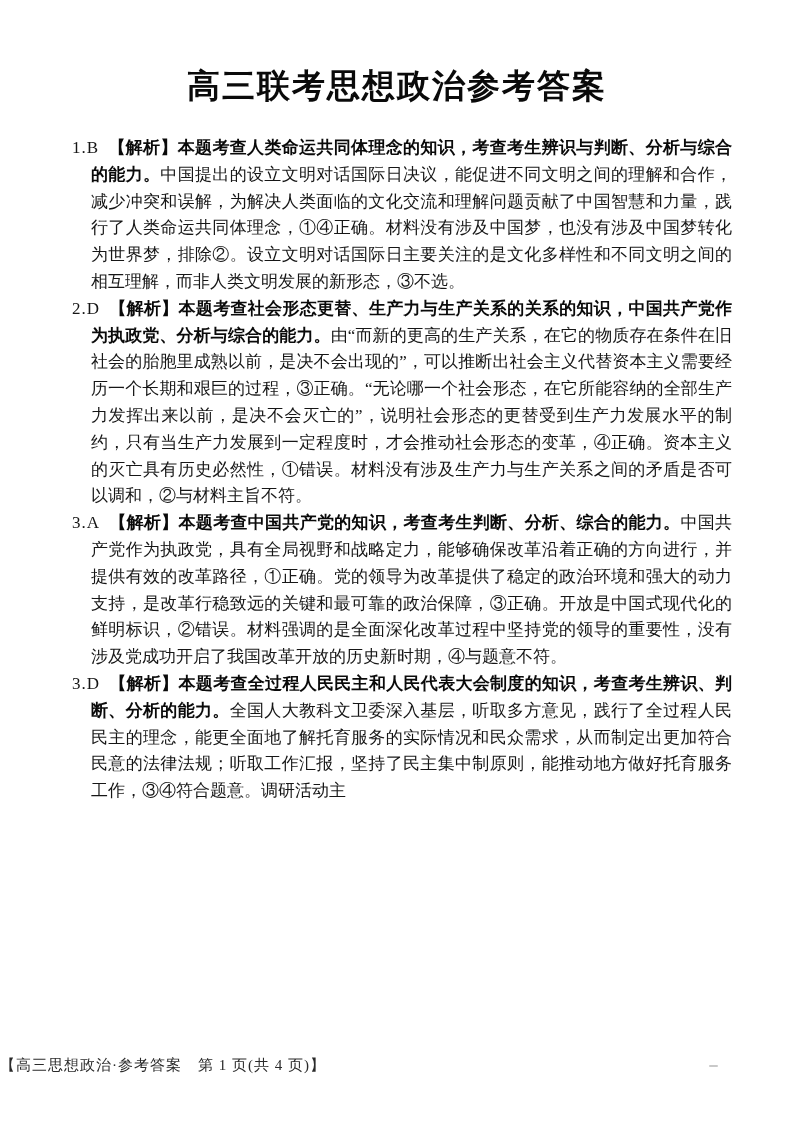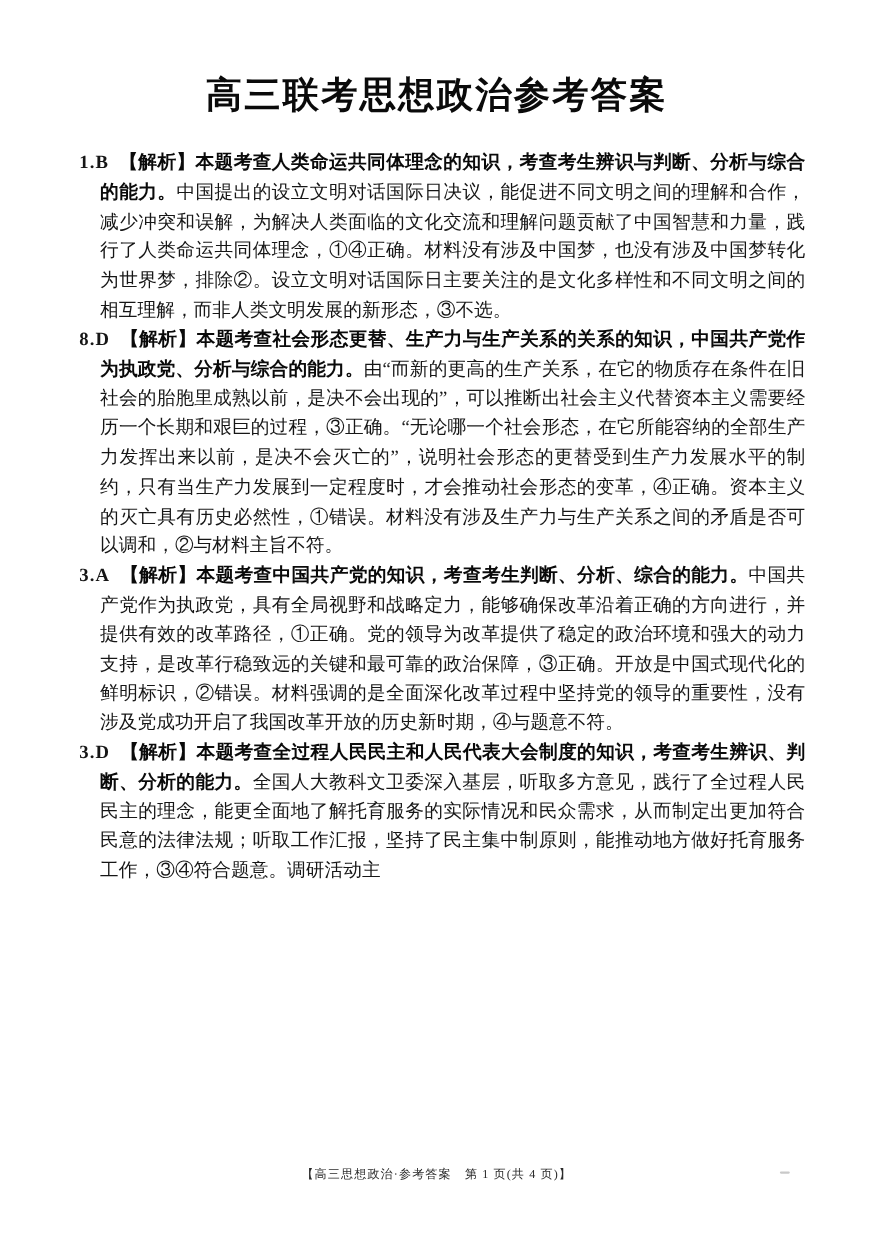--- a/index.html
+++ b/index.html
@@ -33,34 +33,32 @@
     color: #161616;
   }
   p.answer {
     margin: 0;
     padding-left: 19px;
     text-indent: -19px;
   }
   .num {
     margin-right: 9px;
     letter-spacing: 1px;
-    font-weight: bold;
   }
   .analysis {
     font-family: "Liberation Sans", "DejaVu Sans", sans-serif;
     font-weight: 700;
     color: #0a0a0a;
   }
   .footer {
     position: absolute;
     left: 0;
     right: 0;
     bottom: 48px;
-    text-align: center;
-    font-size: 11px;
+    font-size: 15px;
     color: #2a2a2a;
     letter-spacing: 1px;
   }
   .scan-artifact {
     position: absolute;
     right: 76px;
     bottom: 56px;
     width: 9px;
     height: 2px;
     background: #c9c9c9;
@@ -71,21 +69,21 @@
 <body>
 
 <div class="page">
 
   <div class="doc-title">高三联考思想政治参考答案</div>
 
   <div class="content">
 
     <p class="answer"><span class="num">1.B</span><span class="analysis">【解析】本题考查人类命运共同体理念的知识，考查考生辨识与判断、分析与综合的能力。</span><span>中国提出的设立文明对话国际日决议，能促进不同文明之间的理解和合作，减少冲突和误解，为解决人类面临的文化交流和理解问题贡献了中国智慧和力量，践行了人类命运共同体理念，①④正确。材料没有涉及中国梦，也没有涉及中国梦转化为世界梦，排除②。设立文明对话国际日主要关注的是文化多样性和不同文明之间的相互理解，而非人类文明发展的新形态，③不选。</span></p>
 
-    <p class="answer"><span class="num">8.D</span><span class="analysis">【解析】本题考查社会形态更替、生产力与生产关系的关系的知识，中国共产党作为执政党、分析与综合的能力。</span><span>由“而新的更高的生产关系，在它的物质存在条件在旧社会的胎胞里成熟以前，是决不会出现的”，可以推断出社会主义代替资本主义需要经历一个长期和艰巨的过程，③正确。“无论哪一个社会形态，在它所能容纳的全部生产力发挥出来以前，是决不会灭亡的”，说明社会形态的更替受到生产力发展水平的制约，只有当生产力发展到一定程度时，才会推动社会形态的变革，④正确。资本主义的灭亡具有历史必然性，①错误。材料没有涉及生产力与生产关系之间的矛盾是否可以调和，②与材料主旨不符。</span></p>
+    <p class="answer"><span class="num">2.D</span><span class="analysis">【解析】本题考查社会形态更替、生产力与生产关系的关系的知识，中国共产党作为执政党、分析与综合的能力。</span><span>由“而新的更高的生产关系，在它的物质存在条件在旧社会的胎胞里成熟以前，是决不会出现的”，可以推断出社会主义代替资本主义需要经历一个长期和艰巨的过程，③正确。“无论哪一个社会形态，在它所能容纳的全部生产力发挥出来以前，是决不会灭亡的”，说明社会形态的更替受到生产力发展水平的制约，只有当生产力发展到一定程度时，才会推动社会形态的变革，④正确。资本主义的灭亡具有历史必然性，①错误。材料没有涉及生产力与生产关系之间的矛盾是否可以调和，②与材料主旨不符。</span></p>
 
 
 
     <p class="answer"><span class="num">3.A</span><span class="analysis">【解析】本题考查中国共产党的知识，考查考生判断、分析、综合的能力。</span><span>中国共产党作为执政党，具有全局视野和战略定力，能够确保改革沿着正确的方向进行，并提供有效的改革路径，①正确。党的领导为改革提供了稳定的政治环境和强大的动力支持，是改革行稳致远的关键和最可靠的政治保障，③正确。开放是中国式现代化的鲜明标识，②错误。材料强调的是全面深化改革过程中坚持党的领导的重要性，没有涉及党成功开启了我国改革开放的历史新时期，④与题意不符。</span></p>
 
     <p class="answer"><span class="num">3.D</span><span class="analysis">【解析】本题考查全过程人民民主和人民代表大会制度的知识，考查考生辨识、判断、分析的能力。</span><span>全国人大教科文卫委深入基层，听取多方意见，践行了全过程人民民主的理念，能更全面地了解托育服务的实际情况和民众需求，从而制定出更加符合民意的法律法规；听取工作汇报，坚持了民主集中制原则，能推动地方做好托育服务工作，③④符合题意。调研活动主</span></p>
 
   </div>
 
   <div class="footer">【高三思想政治·参考答案　第 1 页(共 4 页)】</div>

